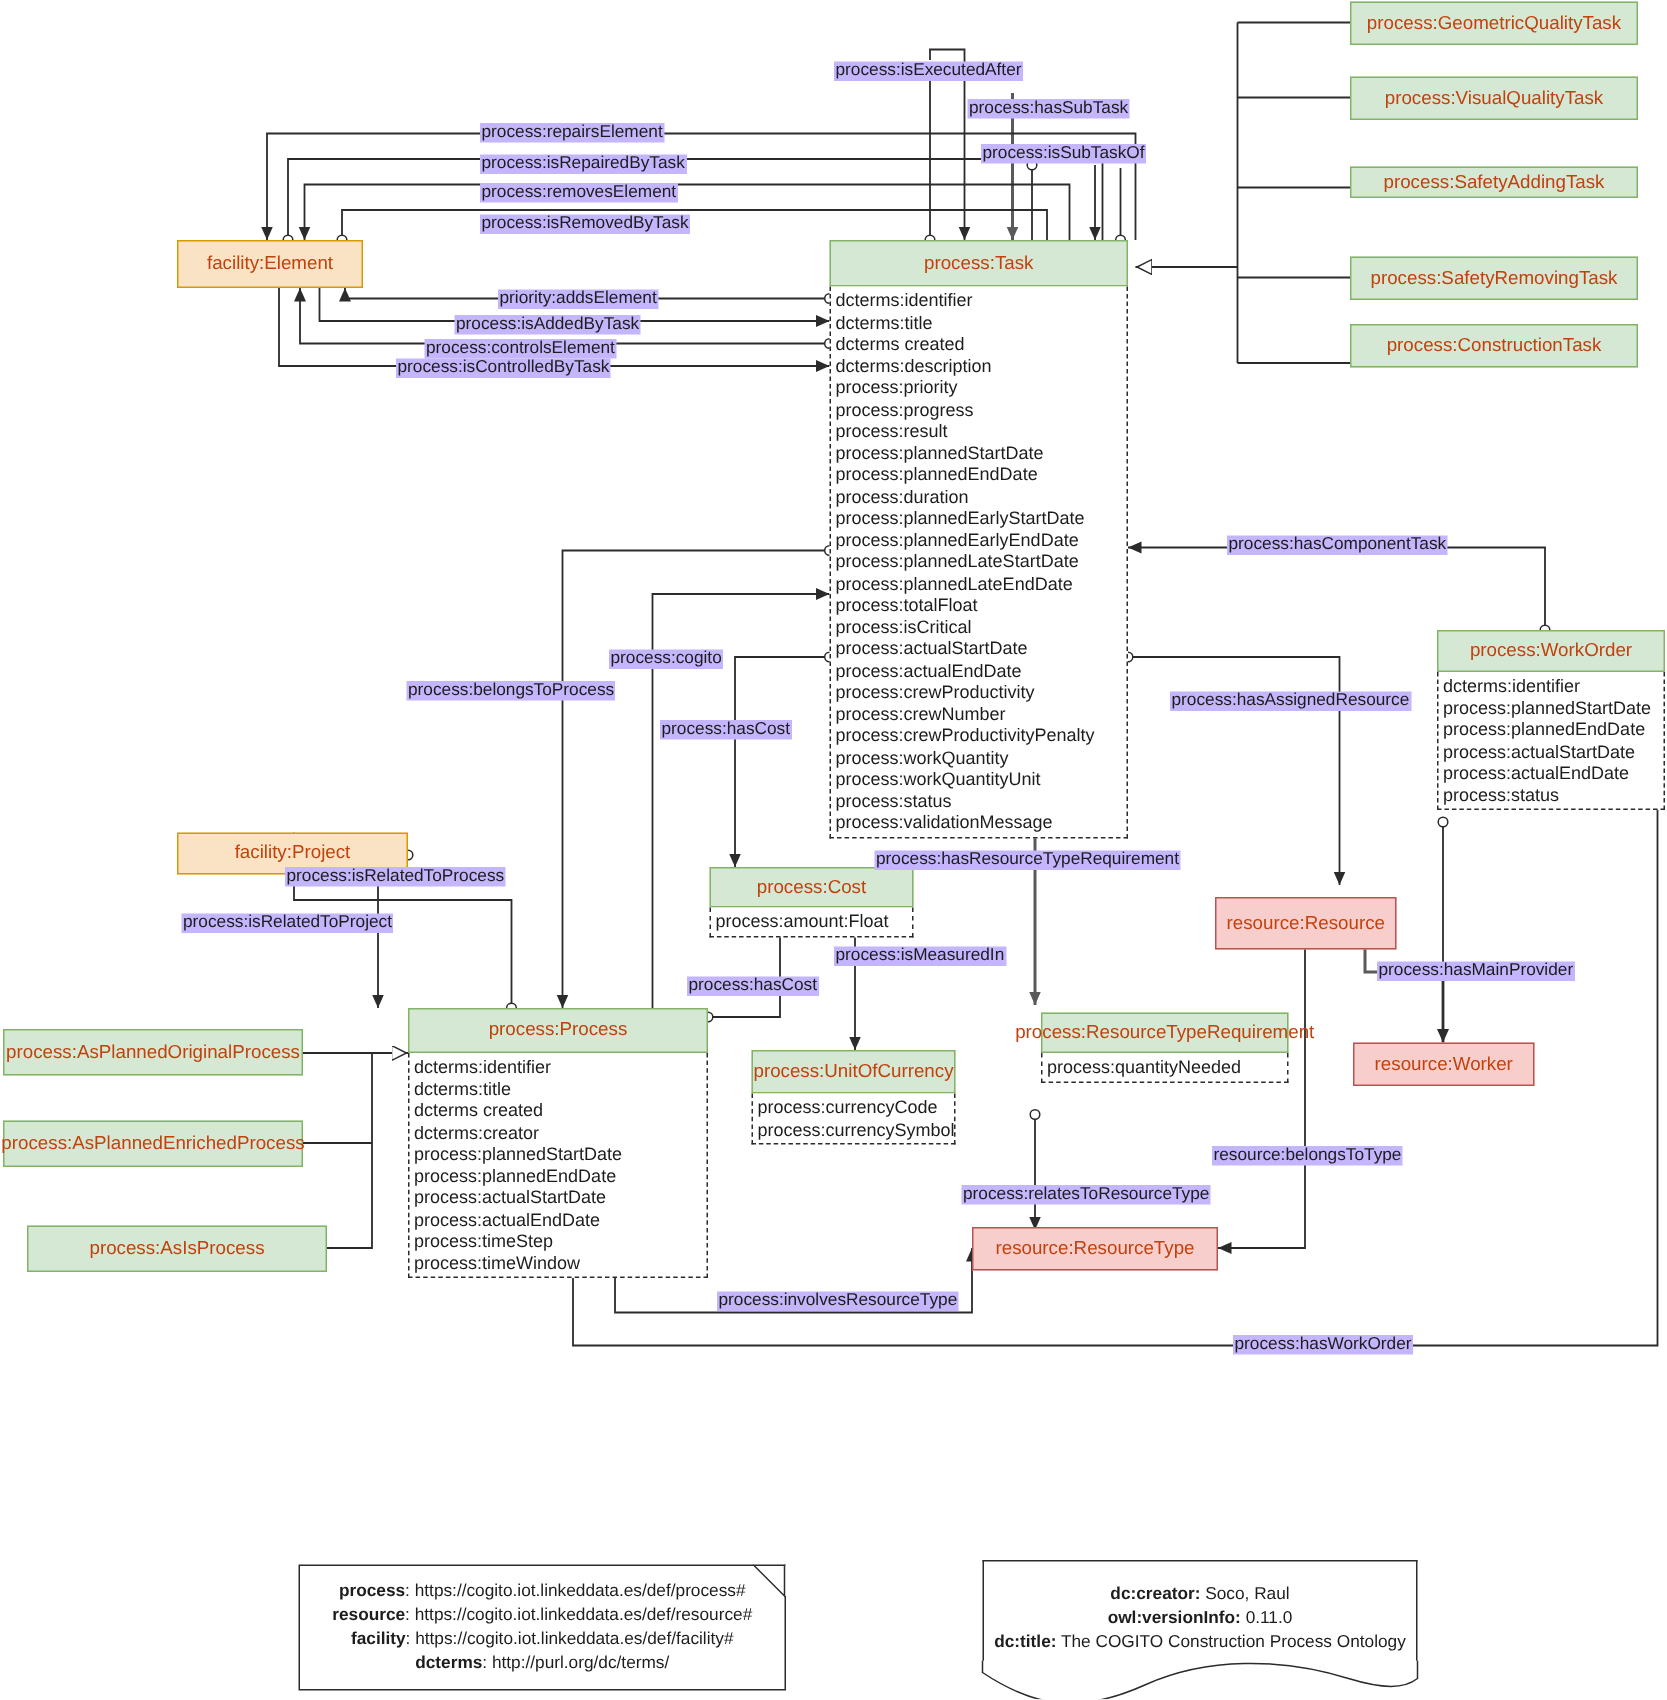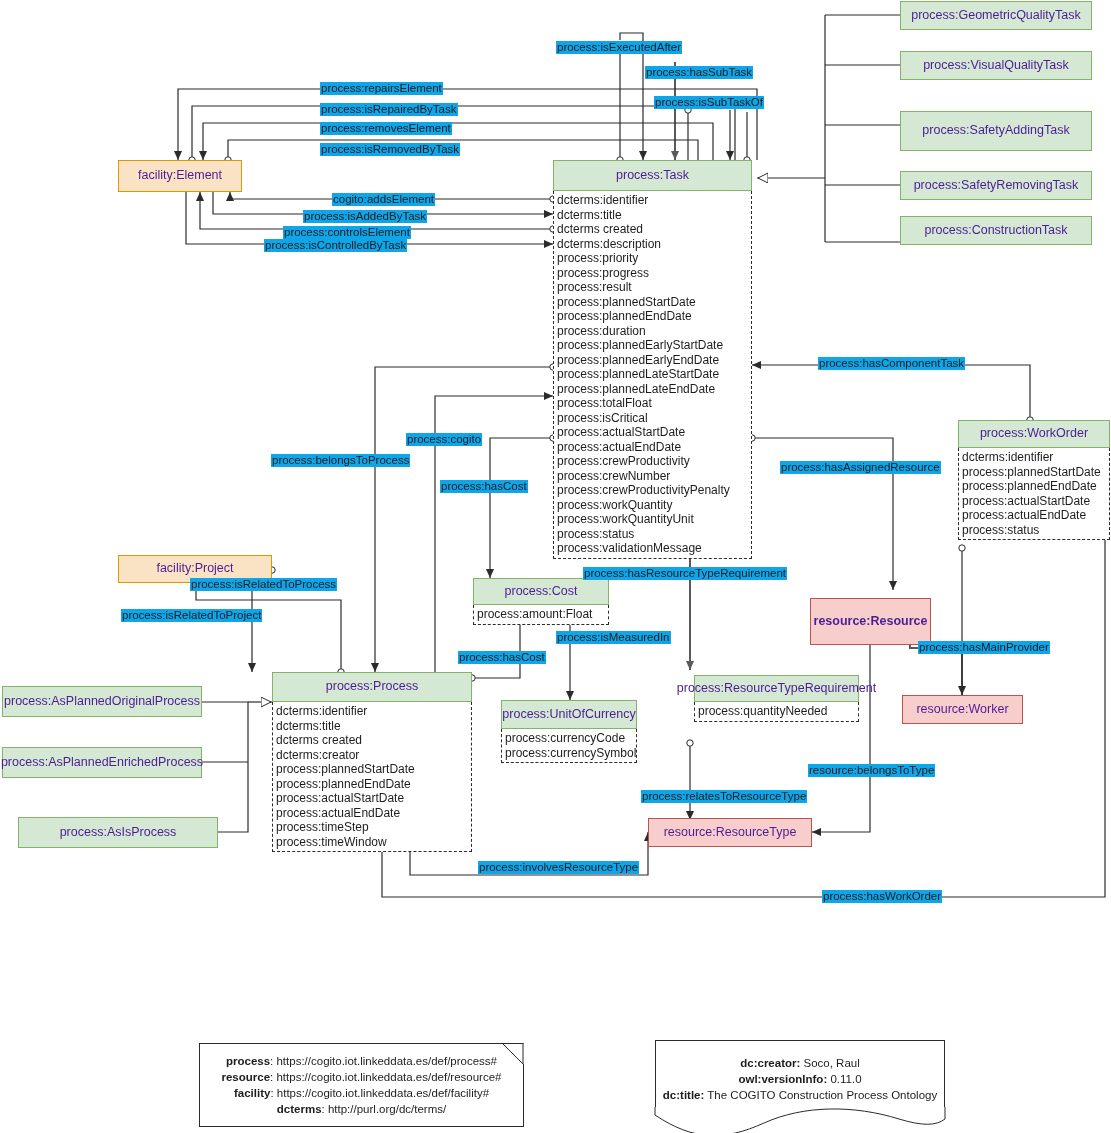--- a/index.html
+++ b/index.html
@@ -1,33 +1,33 @@
 <!DOCTYPE html>
 <html><head>
 <meta charset="utf-8">
 <title>COGITO Construction Process Ontology</title>
 <style>
   html,body{margin:0;padding:0;background:#ffffff;}
   body{font-family:"Liberation Sans", sans-serif;}
   #stage{position:relative;width:1111px;height:1133px;overflow:hidden;background:#fff;}
   #edges{position:absolute;left:0;top:0;width:1111px;height:1133px;}
   .node{position:absolute;box-sizing:border-box;}
-  .hdr{box-sizing:border-box;text-align:left;font-size:12.5px;color:#4c1d95;
+  .hdr{box-sizing:border-box;text-align:left;font-size:12.5px;color:#c2410c;
        display:flex;align-items:center;justify-content:center;line-height:1.1;}
   .green .hdr{background:#d5e8d4;border:1px solid #82b366;}
   .orange .hdr{background:#fae3c4;border:1px solid #d79b00;}
   .red .hdr{background:#f8cecc;border:1px solid #b85450;}
   .attrs{box-sizing:border-box;background:#ffffff;border:1px dashed #2b2b2b;border-top:none;
          padding:2px 0 2px 3px;}
   .attrs div{font-size:12px;color:#1d1d1d;line-height:14.5px;white-space:nowrap;}
   .note{position:absolute;box-sizing:border-box;background:#fff;border:1px solid #2b2b2b;
         font-size:11.5px;color:#1d1d1d;text-align:center;line-height:16px;}
   .note div{white-space:nowrap;}
   .note b{font-weight:bold;}
-  .lbl{position:absolute;font-size:11.5px;color:#1d1d1d;background:#0ea5e9;
+  .lbl{position:absolute;font-size:11.5px;color:#1d1d1d;background:#c4b5fd;
        white-space:nowrap;line-height:13px;padding:0 1px;}
   .fold{position:absolute;width:0;height:0;border-left:20px solid transparent;
         border-bottom:20px solid #fff;}
 </style>
 </head>
 <body>
 
 <div id="stage">
 
   <svg id="edges" viewBox="0 0 1111 1133">
@@ -154,21 +154,21 @@
       </div>
   </div>
 
   <div class="node green" style="left:900px;top:1px;width:192px;">
     <div class="hdr" style="height:29px;">process:GeometricQualityTask</div>
   </div>
   <div class="node green" style="left:900px;top:51px;width:192px;">
     <div class="hdr" style="height:29px;">process:VisualQualityTask</div>
   </div>
   <div class="node green" style="left:900px;top:111px;width:192px;">
-    <div class="hdr" style="height:40px;">process:SafetyAddingTask</div>
+    <div class="hdr" style="height:21px;">process:SafetyAddingTask</div>
   </div>
   <div class="node green" style="left:900px;top:171px;width:192px;">
     <div class="hdr" style="height:29px;">process:SafetyRemovingTask</div>
   </div>
   <div class="node green" style="left:900px;top:216px;width:192px;">
     <div class="hdr" style="height:29px;">process:ConstructionTask</div>
   </div>
 
   <div class="node green" style="left:958px;top:420px;width:152px;">
     <div class="hdr" style="height:28px;">process:WorkOrder</div>
@@ -228,39 +228,39 @@
   </div>
 
   <div class="node green" style="left:660px;top:675px;width:199px;padding-left:34px;">
     <div class="hdr" style="height:27px;">process:ResourceTypeRequirement</div>
     <div class="attrs" id="rtr-attrs">
         <div>process:quantityNeeded</div>
       </div>
   </div>
 
   <div class="node red" style="left:810px;top:598px;width:121px;">
-    <div class="hdr" style="height:47px;font-weight:bold;">resource:Resource</div>
+    <div class="hdr" style="height:35px;">resource:Resource</div>
   </div>
 
   <div class="node red" style="left:902px;top:695px;width:121px;">
     <div class="hdr" style="height:29px;">resource:Worker</div>
   </div>
 
   <div class="node red" style="left:648px;top:818px;width:164px;">
     <div class="hdr" style="height:29px;">resource:ResourceType</div>
   </div>
 
   <div class="lbl" style="left:556px;top:41px;">process:isExecutedAfter</div>
   <div class="lbl" style="left:645px;top:66px;">process:hasSubTask</div>
   <div class="lbl" style="left:654px;top:96px;">process:isSubTaskOf</div>
   <div class="lbl" style="left:320px;top:82px;">process:repairsElement</div>
   <div class="lbl" style="left:320px;top:103px;">process:isRepairedByTask</div>
   <div class="lbl" style="left:320px;top:122px;">process:removesElement</div>
   <div class="lbl" style="left:320px;top:143px;">process:isRemovedByTask</div>
-  <div class="lbl" style="left:332px;top:193px;">cogito:addsElement</div>
+  <div class="lbl" style="left:332px;top:193px;">priority:addsElement</div>
   <div class="lbl" style="left:303px;top:210px;">process:isAddedByTask</div>
   <div class="lbl" style="left:283px;top:226px;">process:controlsElement</div>
   <div class="lbl" style="left:264px;top:239px;">process:isControlledByTask</div>
   <div class="lbl" style="left:818px;top:357px;">process:hasComponentTask</div>
   <div class="lbl" style="left:780px;top:461px;">process:hasAssignedResource</div>
   <div class="lbl" style="left:583px;top:567px;">process:hasResourceTypeRequirement</div>
   <div class="lbl" style="left:271px;top:454px;">process:belongsToProcess</div>
   <div class="lbl" style="left:406px;top:433px;">process:cogito</div>
   <div class="lbl" style="left:440px;top:480px;">process:hasCost</div>
   <div class="lbl" style="left:458px;top:651px;">process:hasCost</div>

